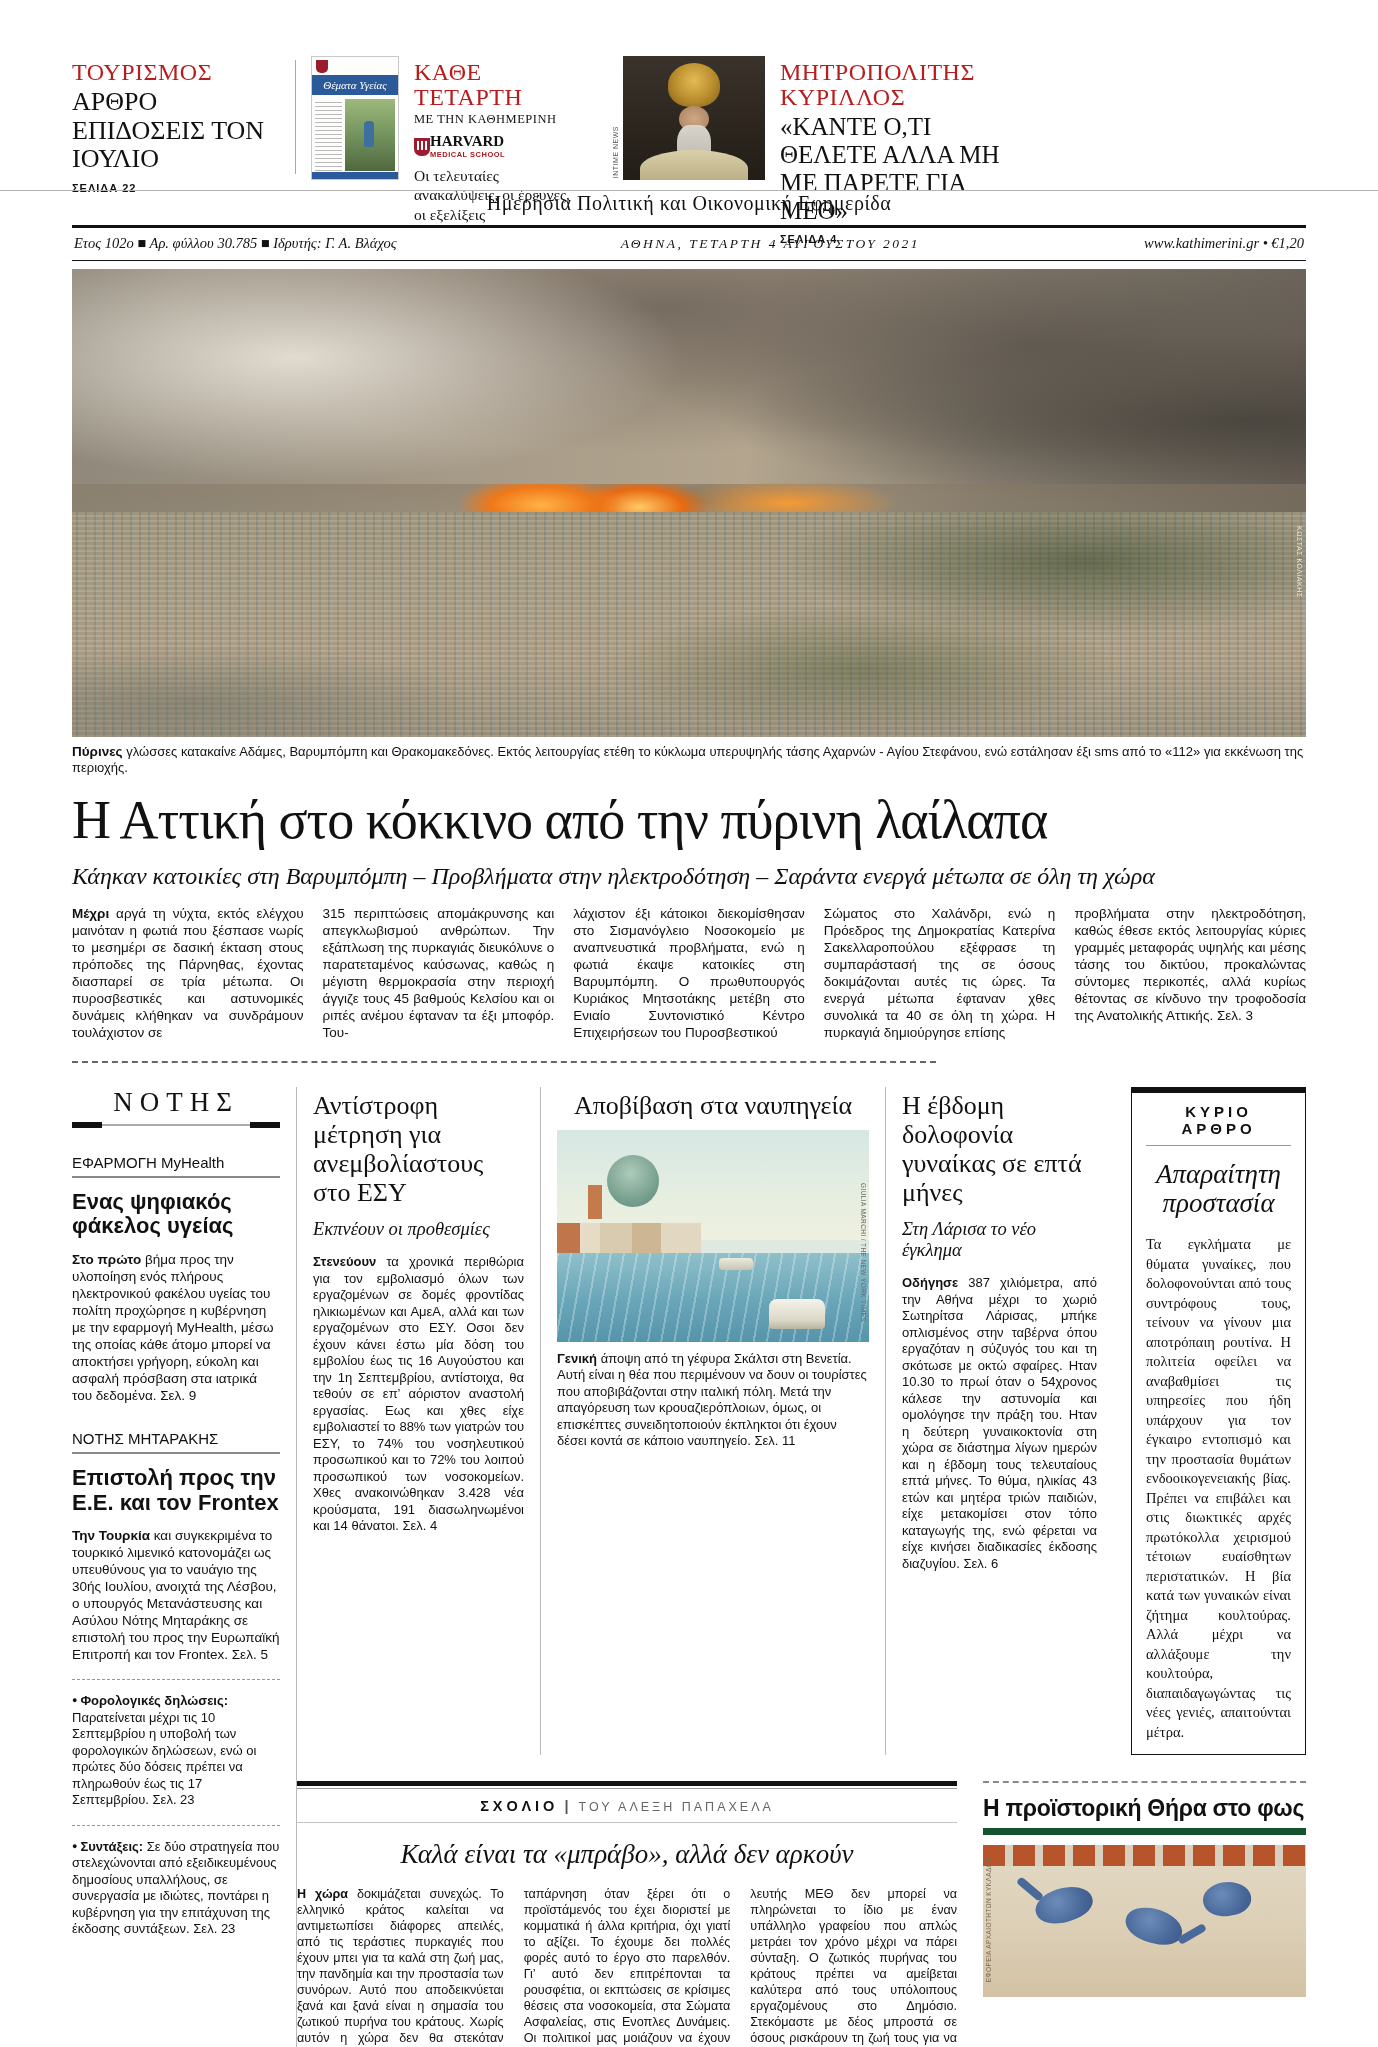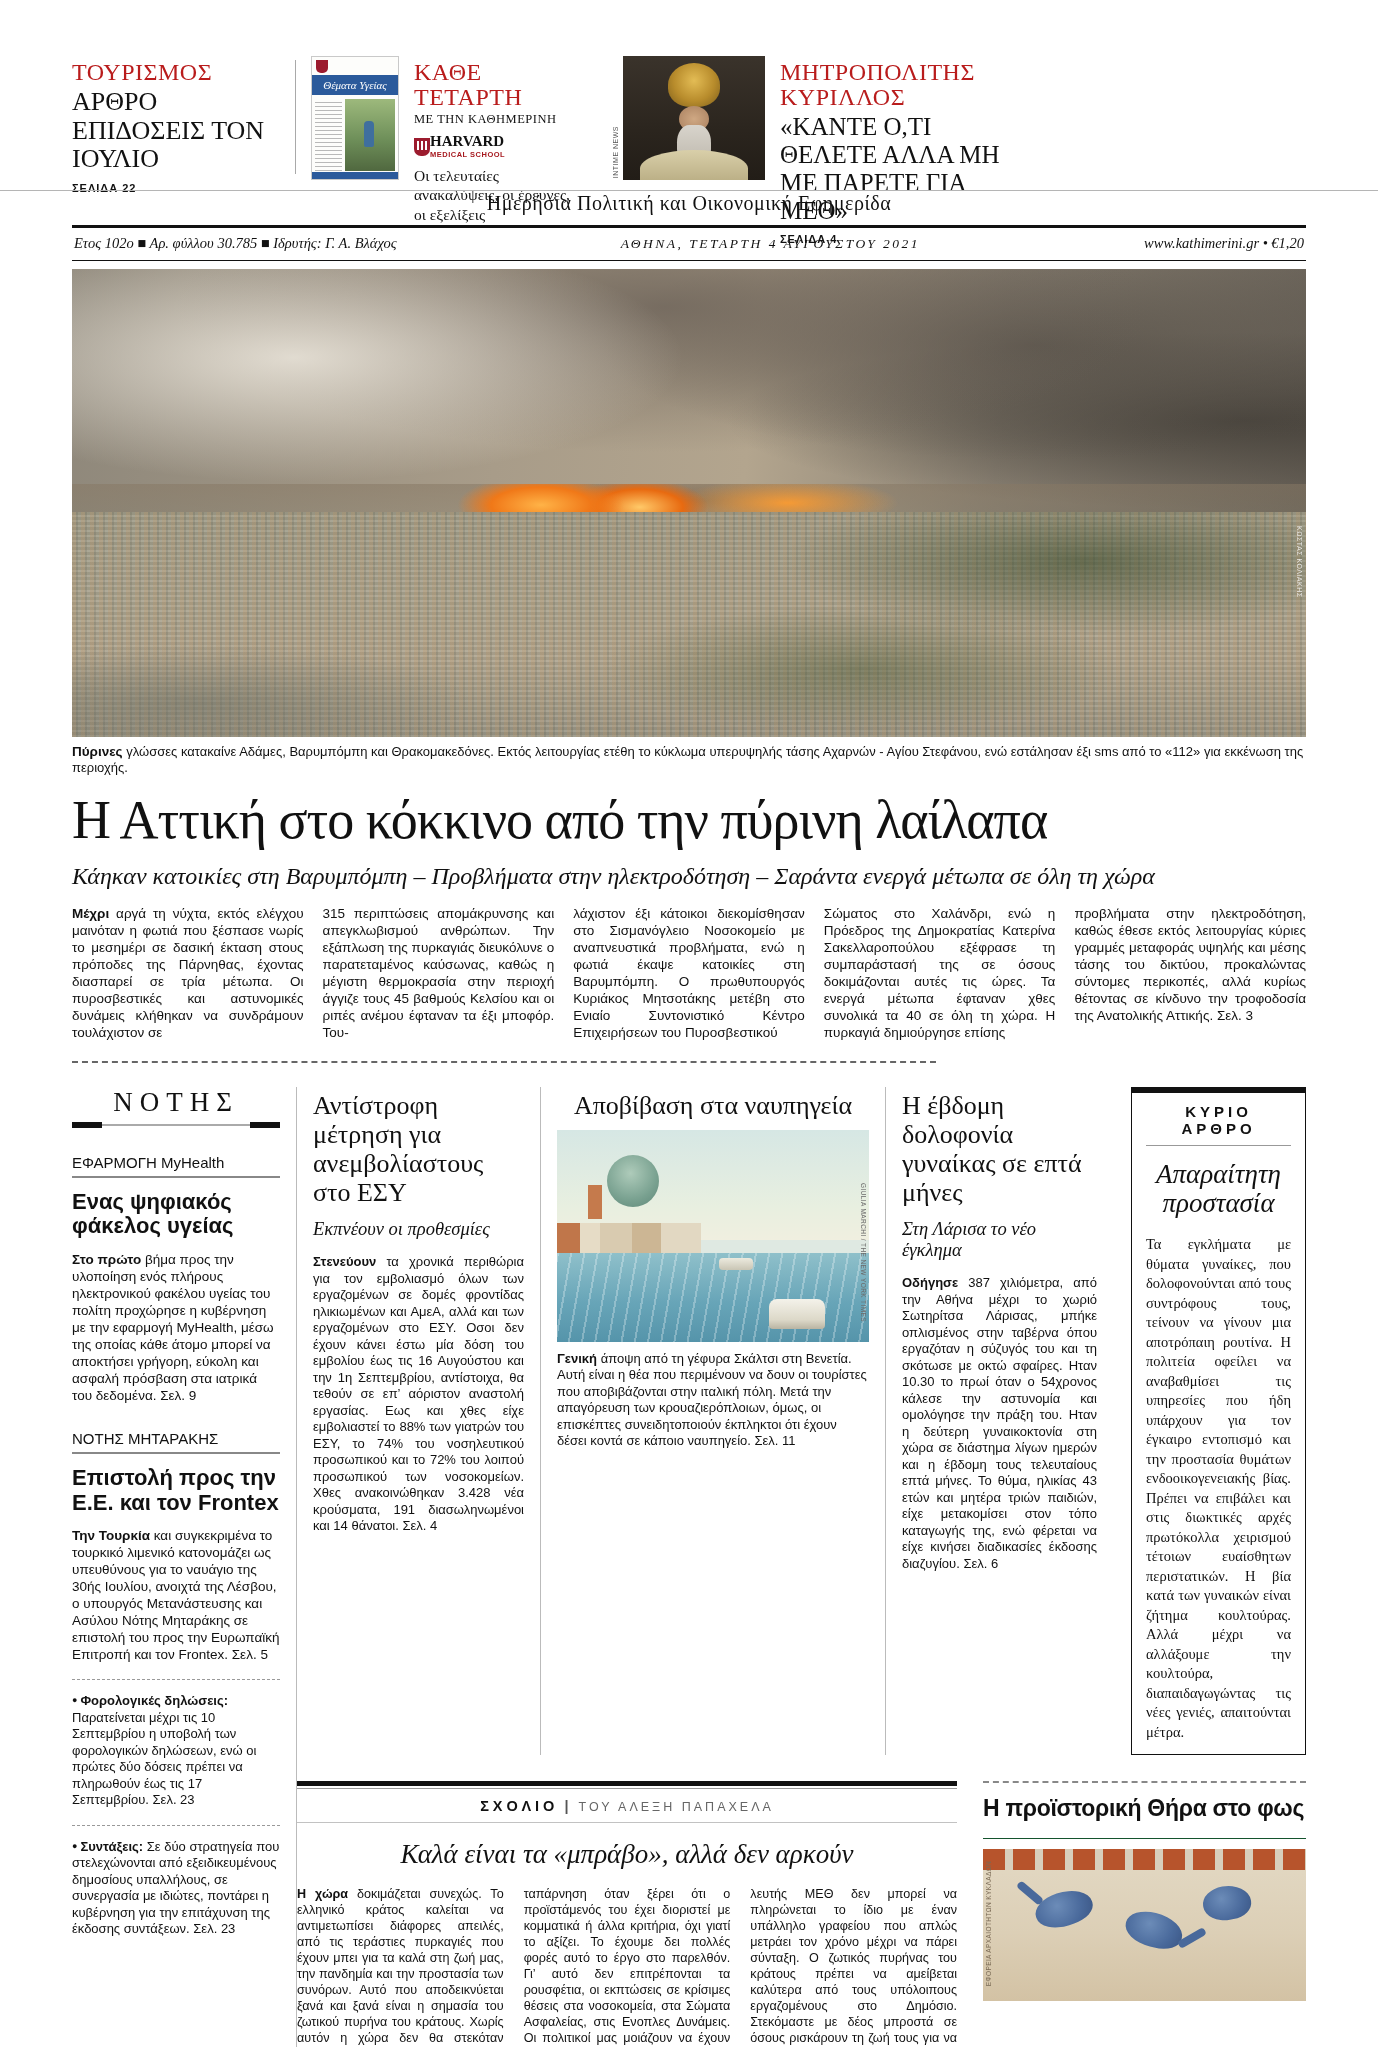--- a/index.html
+++ b/index.html
@@ -169,21 +169,21 @@
   .scholio-head .sep{margin:0 6px;color:#555;font-weight:bold;}
   .scholio-head .byline{color:#666;font-size:12.5px;letter-spacing:3px;}
   .scholio-rule{height:1px;background:#c2c2c2;margin-top:8px;}
   .scholio-headline{font-family:"Liberation Serif","DejaVu Serif",serif;font-style:italic;font-weight:400;
      text-align:center;font-size:27px;margin:16px 0 0;}
   .scholio-cols{display:flex;gap:20px;margin-top:16px;font-size:12.6px;line-height:16px;text-align:justify;}
   .scholio-cols .col{flex:1;}
 
   .thera{flex:1;border-top:2px dashed #888;padding-top:10px;min-width:0;}
   .thera-headline{font-weight:bold;font-size:23px;letter-spacing:-.3px;margin:2px 0 0;
-     border-bottom:1px solid #14532d;padding-bottom:16px;}
+     border-bottom:7px solid #14532d;padding-bottom:6px;}
   .thera-art{position:relative;height:152px;margin-top:10px;overflow:hidden;
      background:linear-gradient(180deg,#e3d9c4 0%,#dccfb6 55%,#d3c2a4 100%);}
   .ta-band{position:absolute;left:0;right:0;top:0;height:14%;background:
      repeating-linear-gradient(90deg,#b7542c 0 22px,#d8cfbc 22px 30px);}
   .ta-monkey{position:absolute;width:58px;height:34px;border-radius:60% 70% 55% 65%;
      background:radial-gradient(circle at 40% 35%,#6c8cb8 0%,#49699b 60%,#3a5583 100%);}
   .ta-m1{left:16%;top:28%;transform:rotate(-18deg);}
   .ta-m2{left:44%;top:42%;transform:rotate(14deg);}
   .ta-m3{left:68%;top:24%;transform:rotate(-10deg);width:48px;}
   .ta-tail{position:absolute;width:30px;height:8px;border-radius:8px;background:#49699b;}

